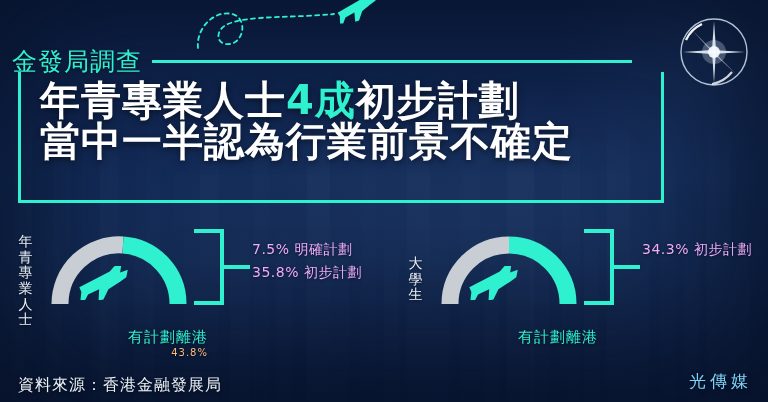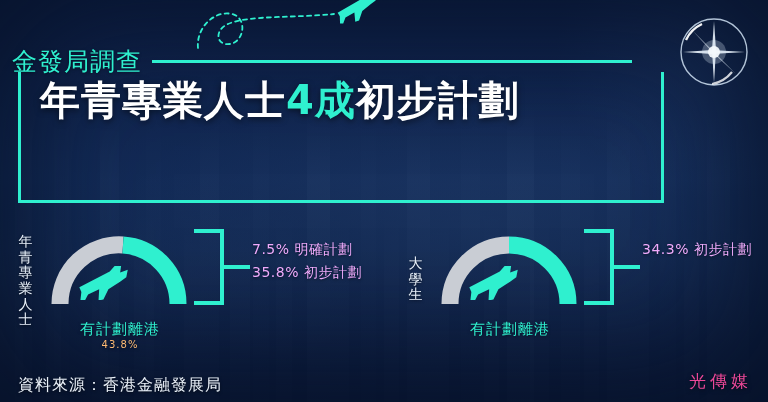--- a/index.html
+++ b/index.html
@@ -97,36 +97,36 @@
   .g-right{left:404px;top:228px;}
 
   .vlabel{position:absolute;top:6px;left:0;width:24px;color:#eaf2fb;font-size:14px;
     line-height:1.12;letter-spacing:1px;text-align:center;
     text-shadow:0 1px 3px rgba(0,0,0,.6);}
   .vlabel span{display:block;}
 
   .gauge{position:absolute;left:30px;top:0px;width:150px;height:82px;}
   .plane-ico{position:absolute;left:62px;top:38px;width:56px;height:34px;}
 
-  .glabel{position:absolute;left:18px;top:92px;width:176px;text-align:center;
+  .glabel{position:absolute;left:18px;top:100px;width:176px;text-align:right;
     color:#2ff0cf;font-size:15px;line-height:1.25;letter-spacing:1px;
     text-shadow:0 1px 3px rgba(0,0,0,.5);}
   .gpct{color:#fdba74;font-size:10px;}
 
   .bracket{position:absolute;left:178px;top:0px;width:58px;height:78px;}
 
   .notes{position:absolute;left:238px;top:10px;color:#f0abfc;font-size:14px;
     line-height:1.65;white-space:nowrap;text-shadow:0 1px 3px rgba(0,0,0,.55);}
   .notes div{letter-spacing:.5px;}
 
   
   .source{position:absolute;left:18px;top:375px;color:#eaf1f9;font-size:16px;letter-spacing:1px;
     text-shadow:0 1px 3px rgba(0,0,0,.6);}
   .brand{position:absolute;right:16px;top:370px;display:flex;align-items:flex-start;gap:7px;
-    color:#ec4899;text-shadow:0 1px 4px rgba(0,0,0,.6);}
+    color:#7dd3fc;text-shadow:0 1px 4px rgba(0,0,0,.6);}
   .brand-cn{font-size:17px;letter-spacing:4px;}
   .brand-en{font-size:17px;letter-spacing:1.2px;}
 </style>
 </head>
 <body>
 
 <div id="stage">
 
   <div class="bg-base"></div>
   <div class="bg-city"></div>
@@ -157,20 +157,21 @@
   <div class="kicker-wrap">
     <div class="kicker">金發局調查</div>
     <div class="kicker-line"></div>
   </div>
 
   <div class="frame"></div>
   <div class="frame-notch"></div>
 
   <div class="headline">
     <div class="hl-line"><span>年青專業人士</span><span class="hl-accent">4成</span><span>初步計劃</span></div>
+    <div class="hl-line">當中一半認為行業前景不確定</div>
   </div>
 
   <div class="group g-left">
     <div class="vlabel">
       <span>年</span>
       <span>青</span>
       <span>專</span>
       <span>業</span>
       <span>人</span>
       <span>士</span>

